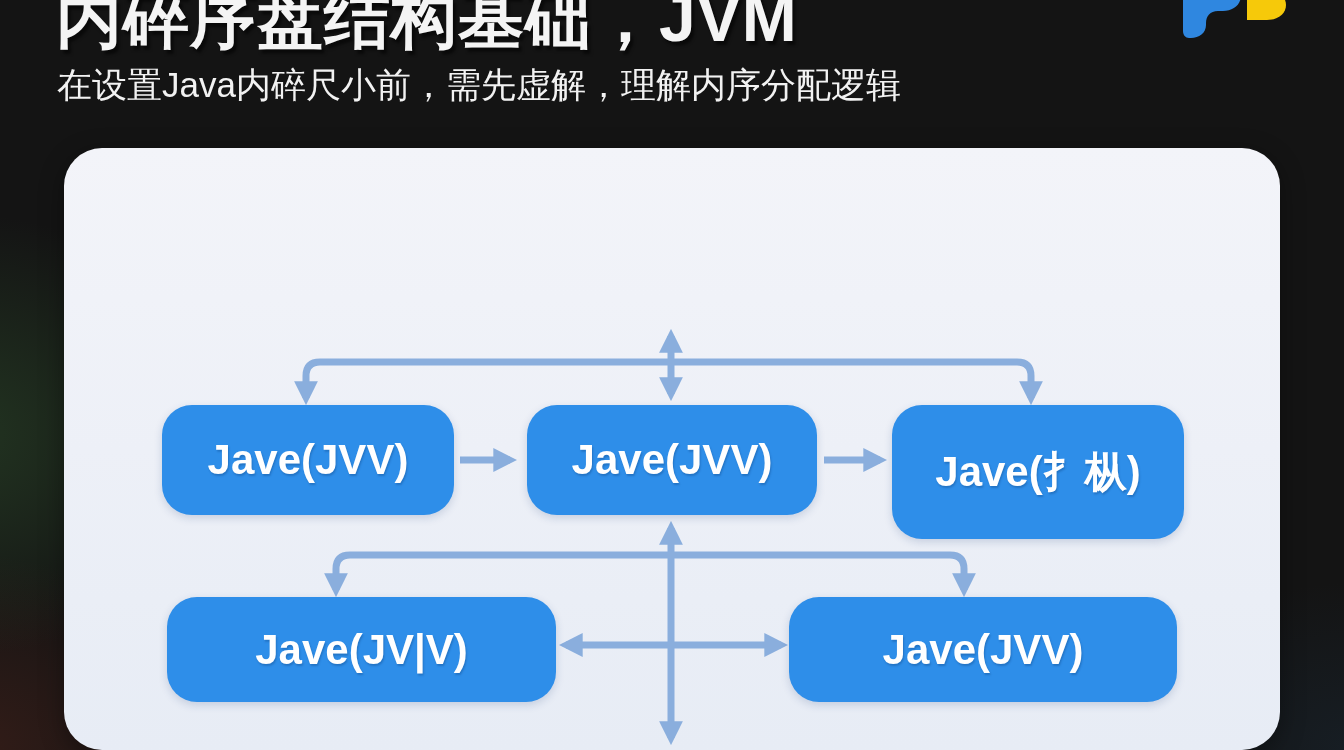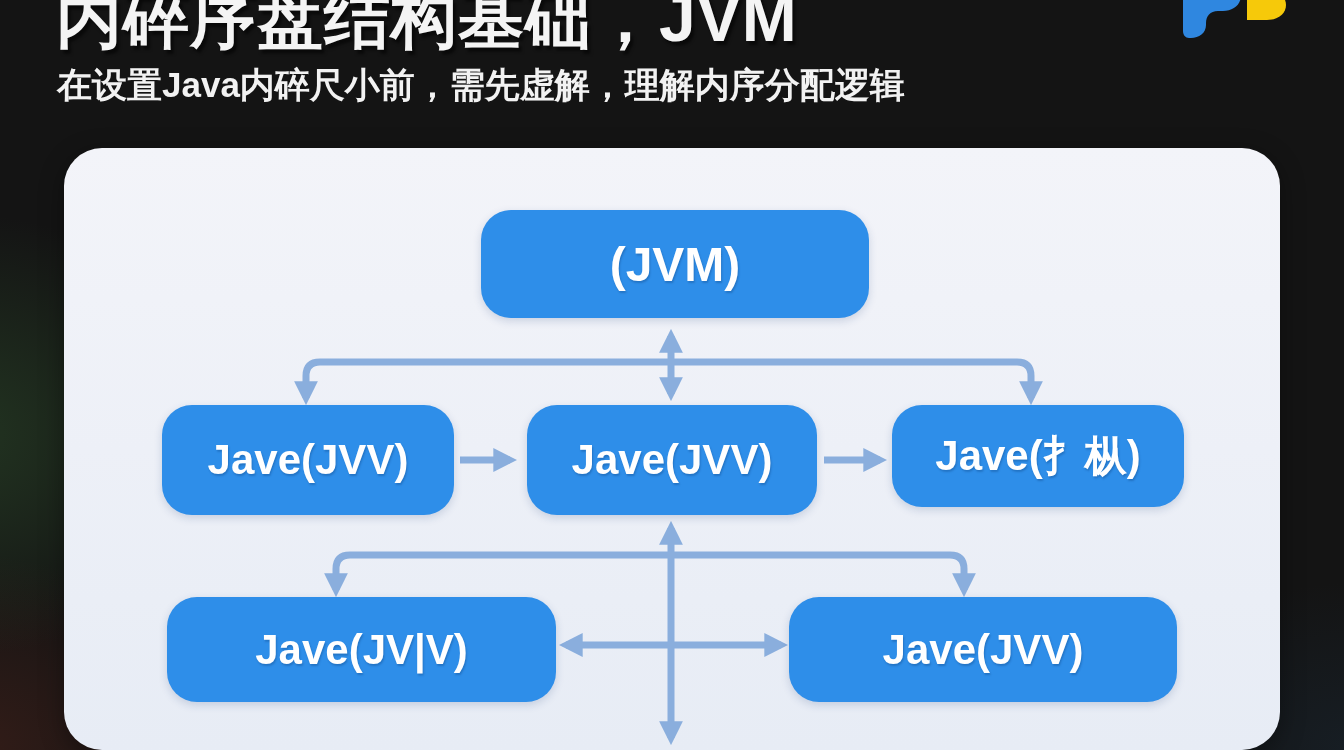--- a/index.html
+++ b/index.html
@@ -20,21 +20,21 @@
       radial-gradient(340px 240px at 101% 100%, rgba(28,48,66,0.35), transparent 70%),
       var(--page-bg);
   }
   .title{
     position:absolute;left:56px;top:-26px;margin:0;
     font-size:66px;font-weight:800;color:#f4f4f4;letter-spacing:1px;
     white-space:nowrap;text-shadow:3px 4px 3px rgba(0,0,0,0.55);
   }
   .subtitle{
     position:absolute;left:57px;top:62px;margin:0;
-    font-size:35px;font-weight:700;color:#f2f2f2;white-space:nowrap;
+    font-size:35px;font-weight:400;color:#f2f2f2;white-space:nowrap;
   }
   .logo{position:absolute;left:1181px;top:-10px;}
   .card{
     position:absolute;left:64px;top:148px;width:1216px;height:602px;
     border-radius:38px;
     background:linear-gradient(180deg,#f3f4f9 0%,#edf0f7 50%,#e7ecf5 100%);
     box-shadow:0 6px 24px rgba(0,0,0,0.35);
   }
   .arrows{position:absolute;left:0;top:0;width:1216px;height:602px;}
   .arrows path{stroke:var(--arrow);stroke-width:7;fill:none;}
@@ -43,21 +43,21 @@
     position:absolute;display:flex;align-items:center;justify-content:center;
     background:var(--node-fill);color:var(--node-text);
     font-weight:700;border-radius:30px;
     box-shadow:0 3px 8px rgba(30,60,120,0.18);
     text-shadow:1px 2px 2px rgba(0,40,90,0.25);
     white-space:nowrap;
   }
   .node-root{left:417px;top:62px;width:388px;height:108px;font-size:48px;}
   .node-m0{left:98px;top:257px;width:292px;height:110px;font-size:42px;}
   .node-m1{left:463px;top:257px;width:290px;height:110px;font-size:42px;}
-  .node-m2{left:828px;top:257px;width:292px;height:102px;font-size:42px;}
+  .node-m2{left:828px;top:257px;width:292px;height:134px;font-size:42px;}
   .node-b0{left:103px;top:449px;width:389px;height:105px;font-size:42px;}
   .node-b1{left:725px;top:449px;width:388px;height:105px;font-size:42px;}
 </style>
 </head>
 <body>
 
 <h1 class="title">内碎序盘结构基础，JVM</h1>
 <p class="subtitle">在设置Java内碎尺小前，需先虚解，理解内序分配逻辑</p>
 
 <svg class="logo" width="110" height="52" viewBox="0 0 110 52">
@@ -75,23 +75,20 @@
     </defs>
     <path d="M607,188 V246" marker-start="url(#ah)" marker-end="url(#ah)"></path>
     <path d="M242,250 V228 Q242,214 256,214 H953 Q967,214 967,228 V250" marker-start="url(#ah)" marker-end="url(#ah)"></path>
     <path d="M396,312 H446" marker-end="url(#ah)"></path>
     <path d="M760,312 H816" marker-end="url(#ah)"></path>
     <path d="M607,380 V590" marker-start="url(#ah)" marker-end="url(#ah)"></path>
     <path d="M272,442 V421 Q272,407 286,407 H886 Q900,407 900,421 V442" marker-start="url(#ah)" marker-end="url(#ah)"></path>
     <path d="M502,497 H717" marker-start="url(#ah)" marker-end="url(#ah)"></path>
   </svg>
 
-  <div class="node node-root">
-    <span>(JVM)</span>
-  </div>
 
   <div class="node node-m0">
     <span>Jave(JVV)</span>
   </div>
   <div class="node node-m1">
     <span>Jave(JVV)</span>
   </div>
   <div class="node node-m2">
     <span>Jave(扌枞)</span>
   </div>

